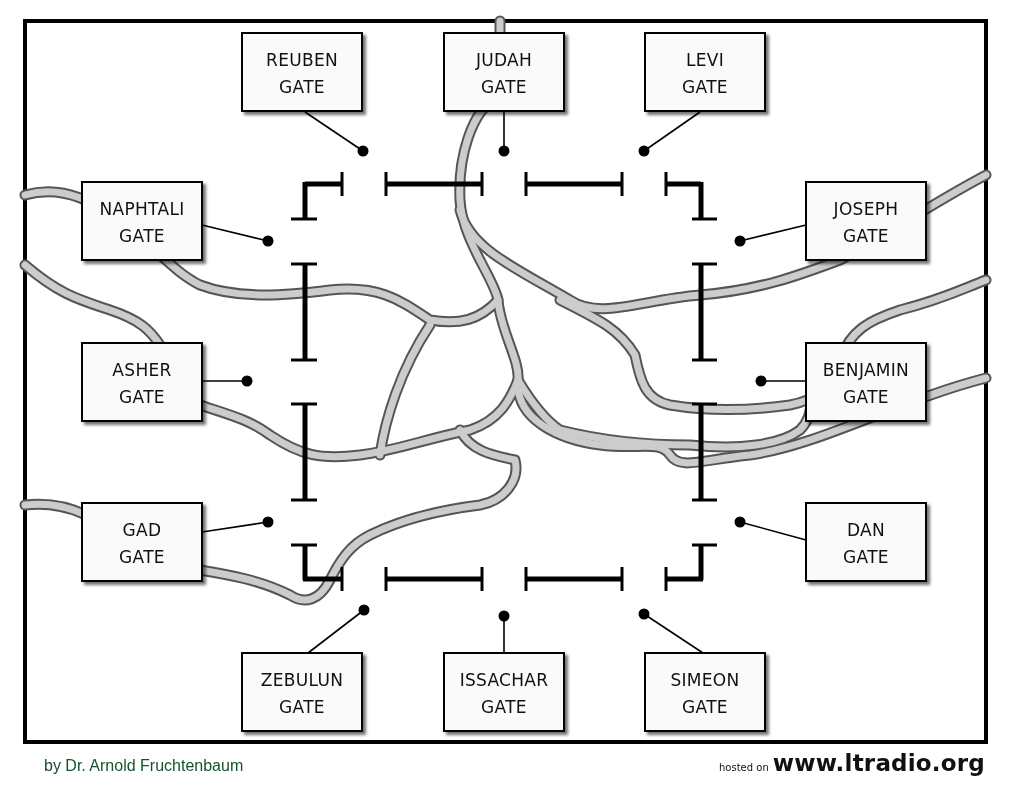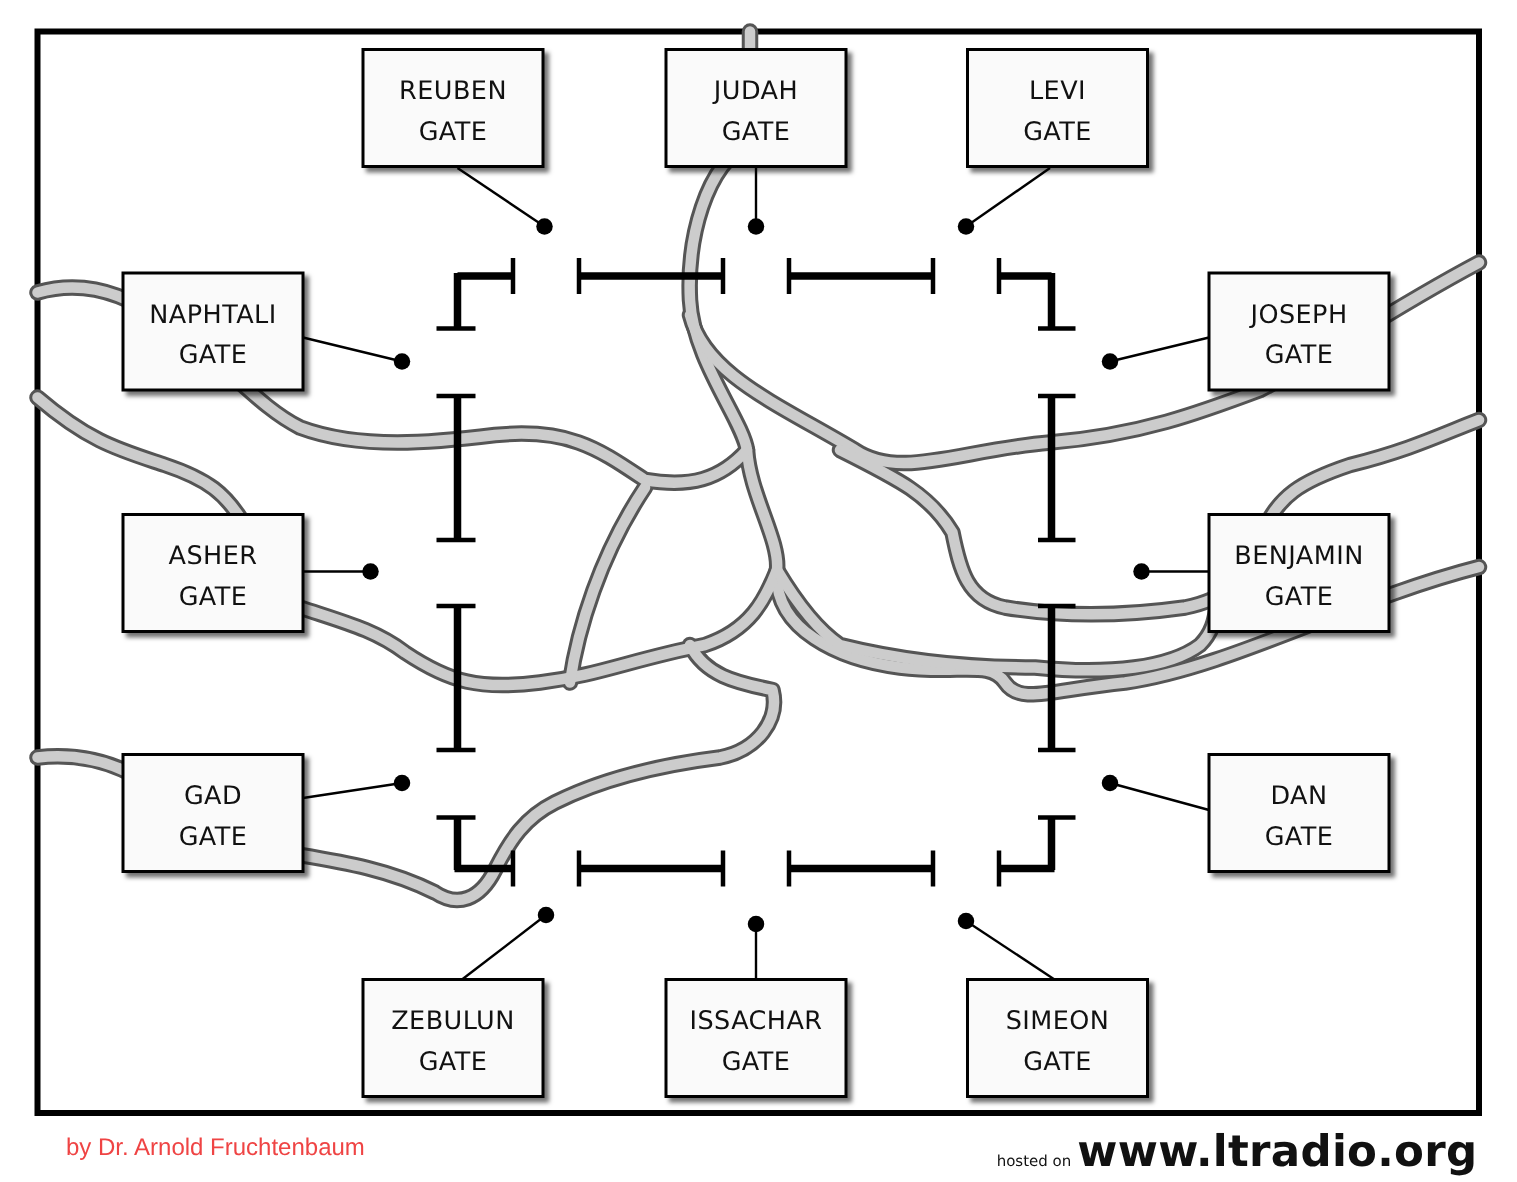--- a/index.html
+++ b/index.html
@@ -1,22 +1,22 @@
 <!DOCTYPE html>
 <html><head>
 <meta charset="utf-8">
 <style>
   html, body { margin: 0; padding: 0; background: #ffffff; }
   body { width: 1011px; height: 788px; position: relative; overflow: hidden; font-family: "DejaVu Sans", sans-serif; }
   #diagram { position: absolute; left: 0; top: 0; }
   .gate-text { font-family: "DejaVu Sans", sans-serif; font-size: 17px; fill: #111; text-anchor: middle; letter-spacing: 0.3px; }
-  .footer-left { position: absolute; left: 44px; top: 757px; font-family: "Liberation Sans", sans-serif; font-size: 16px; color: #ef4444; }
+  .footer-left { position: absolute; left: 44px; top: 757px; font-family: "Liberation Sans", sans-serif; font-size: 16px; color: #14532d; }
   .footer-right { position: absolute; right: 26px; top: 750px; font-family: "DejaVu Sans", sans-serif; color: #111; white-space: nowrap; }
   .footer-right .hosted { font-size: 10px; margin-right: 4px; }
-  .footer-right .site { font-size: 29px; font-weight: bold; letter-spacing: 0.2px; }
+  .footer-right .site { font-size: 23px; font-weight: bold; letter-spacing: 0.2px; }
 </style>
 </head>
 <body>
 
 <svg id="diagram" width="1011" height="788" viewBox="0 0 1011 788" xmlns="http://www.w3.org/2000/svg">
   <defs>
     <filter id="shadow" x="-10%" y="-10%" width="130%" height="130%">
       <feDropShadow dx="3" dy="3" stdDeviation="1.5" flood-color="#000" flood-opacity="0.55"></feDropShadow>
     </filter>
   </defs>

